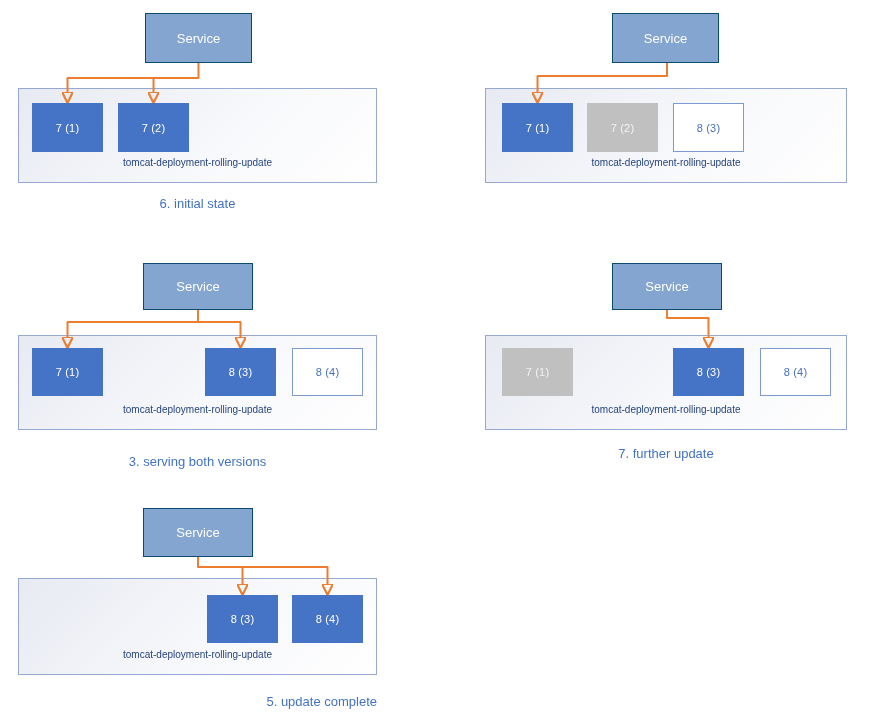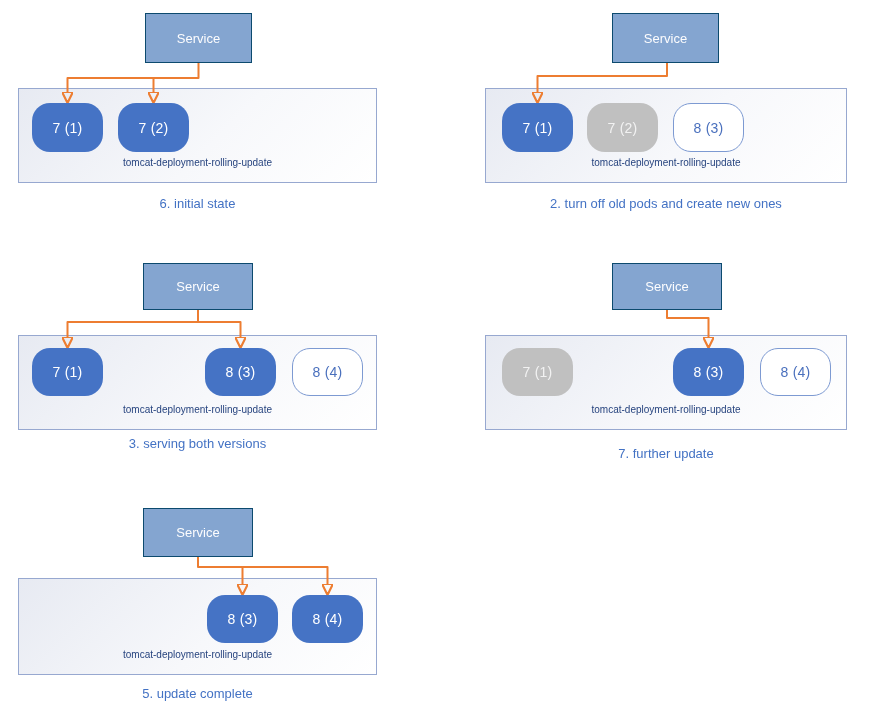--- a/index.html
+++ b/index.html
@@ -17,21 +17,21 @@
     position:absolute;
     background:linear-gradient(135deg,#E7EAF2 0%,#F7F8FB 55%,#FFFFFF 100%);
     border:1px solid #97A8D0;
   }
   .dep-label{
     position:absolute;left:0;right:0;bottom:14px;text-align:center;
     color:#27447F;font-size:10px;
   }
   .pod{
     position:absolute;width:71px;display:flex;align-items:center;justify-content:center;
-    font-size:14px;letter-spacing:.2px;border-radius:18px;
+    font-size:11px;letter-spacing:.2px;
   }
   .pod--active{background:#4573C5;color:#FFFFFF;}
   .pod--inactive{background:#C0C0C0;color:#F2F2F2;}
   .pod--pending{background:#FFFFFF;border:1px solid #7D9AD2;color:#4A70BD;}
   .caption{position:absolute;text-align:center;color:#4372C4;font-size:13px;}
   .conn{position:absolute;left:0;top:0;width:435px;height:240px;pointer-events:none;}
   .conn path{fill:none;stroke:#ED7D31;stroke-width:2;stroke-linejoin:round;}
 </style>
 </head>
 <body>
@@ -66,41 +66,40 @@
     <div class="pod pod--inactive" style="left:152px;top:103px;height:49px;">7 (2)</div>
     <div class="pod pod--pending" style="left:238px;top:103px;height:49px;">8 (3)</div>
     <svg class="conn">
       <defs>
         <marker id="ah2" viewBox="0 0 10 10" refX="1" refY="5" markerWidth="11" markerHeight="11" orient="auto" markerUnits="userSpaceOnUse">
           <path d="M0 0 L10 5 L0 10 Z" fill="#ED7D31" stroke="none"></path>
         </marker>
       </defs>
       <path d="M232 63 L232 76 L102.5 76 L102.5 93" marker-end="url(#ah2)"></path>
     </svg>
-    <div class="caption" style="left:50px;top:196px;width:362px;">2. turn off old pods and create new ones</div>
   </section>
 
   <section class="panel" style="left:0;top:240px;">
     <div class="svc" style="left:143px;top:23px;width:110px;height:47px;">Service</div>
     <div class="dep" style="left:18px;top:95px;width:359px;height:95px;">
       <div class="dep-label">tomcat-deployment-rolling-update</div>
     </div>
     <div class="pod pod--active" style="left:32px;top:108px;height:48px;">7 (1)</div>
     <div class="pod pod--active" style="left:205px;top:108px;height:48px;">8 (3)</div>
     <div class="pod pod--pending" style="left:292px;top:108px;height:48px;">8 (4)</div>
     <svg class="conn">
       <defs>
         <marker id="ah3" viewBox="0 0 10 10" refX="1" refY="5" markerWidth="11" markerHeight="11" orient="auto" markerUnits="userSpaceOnUse">
           <path d="M0 0 L10 5 L0 10 Z" fill="#ED7D31" stroke="none"></path>
         </marker>
       </defs>
       <path d="M198 70 L198 82 L67.5 82 L67.5 98" marker-end="url(#ah3)"></path>
       <path d="M198 82 L240.5 82 L240.5 98" marker-end="url(#ah3)"></path>
     </svg>
-    <div class="caption" style="left:18px;top:196px;width:359px;">3. serving both versions</div>
+    <div class="caption" style="left:18px;top:214px;width:359px;">3. serving both versions</div>
   </section>
 
   <section class="panel" style="left:435px;top:240px;">
     <div class="svc" style="left:177px;top:23px;width:110px;height:47px;">Service</div>
     <div class="dep" style="left:50px;top:95px;width:362px;height:95px;">
       <div class="dep-label">tomcat-deployment-rolling-update</div>
     </div>
     <div class="pod pod--inactive" style="left:67px;top:108px;height:48px;">7 (1)</div>
     <div class="pod pod--active" style="left:238px;top:108px;height:48px;">8 (3)</div>
     <div class="pod pod--pending" style="left:325px;top:108px;height:48px;">8 (4)</div>
@@ -124,16 +123,16 @@
     <div class="pod pod--active" style="left:292px;top:115px;height:48px;">8 (4)</div>
     <svg class="conn">
       <defs>
         <marker id="ah5" viewBox="0 0 10 10" refX="1" refY="5" markerWidth="11" markerHeight="11" orient="auto" markerUnits="userSpaceOnUse">
           <path d="M0 0 L10 5 L0 10 Z" fill="#ED7D31" stroke="none"></path>
         </marker>
       </defs>
       <path d="M198 77 L198 87 L242.5 87 L242.5 105" marker-end="url(#ah5)"></path>
       <path d="M242.5 87 L327.5 87 L327.5 105" marker-end="url(#ah5)"></path>
     </svg>
-    <div class="caption" style="left:18px;top:206px;width:359px;">5. update complete</div>
+    <div class="caption" style="left:18px;top:214px;width:359px;text-align:right;">5. update complete</div>
   </section>
 
 </div>
 
 </body></html>

